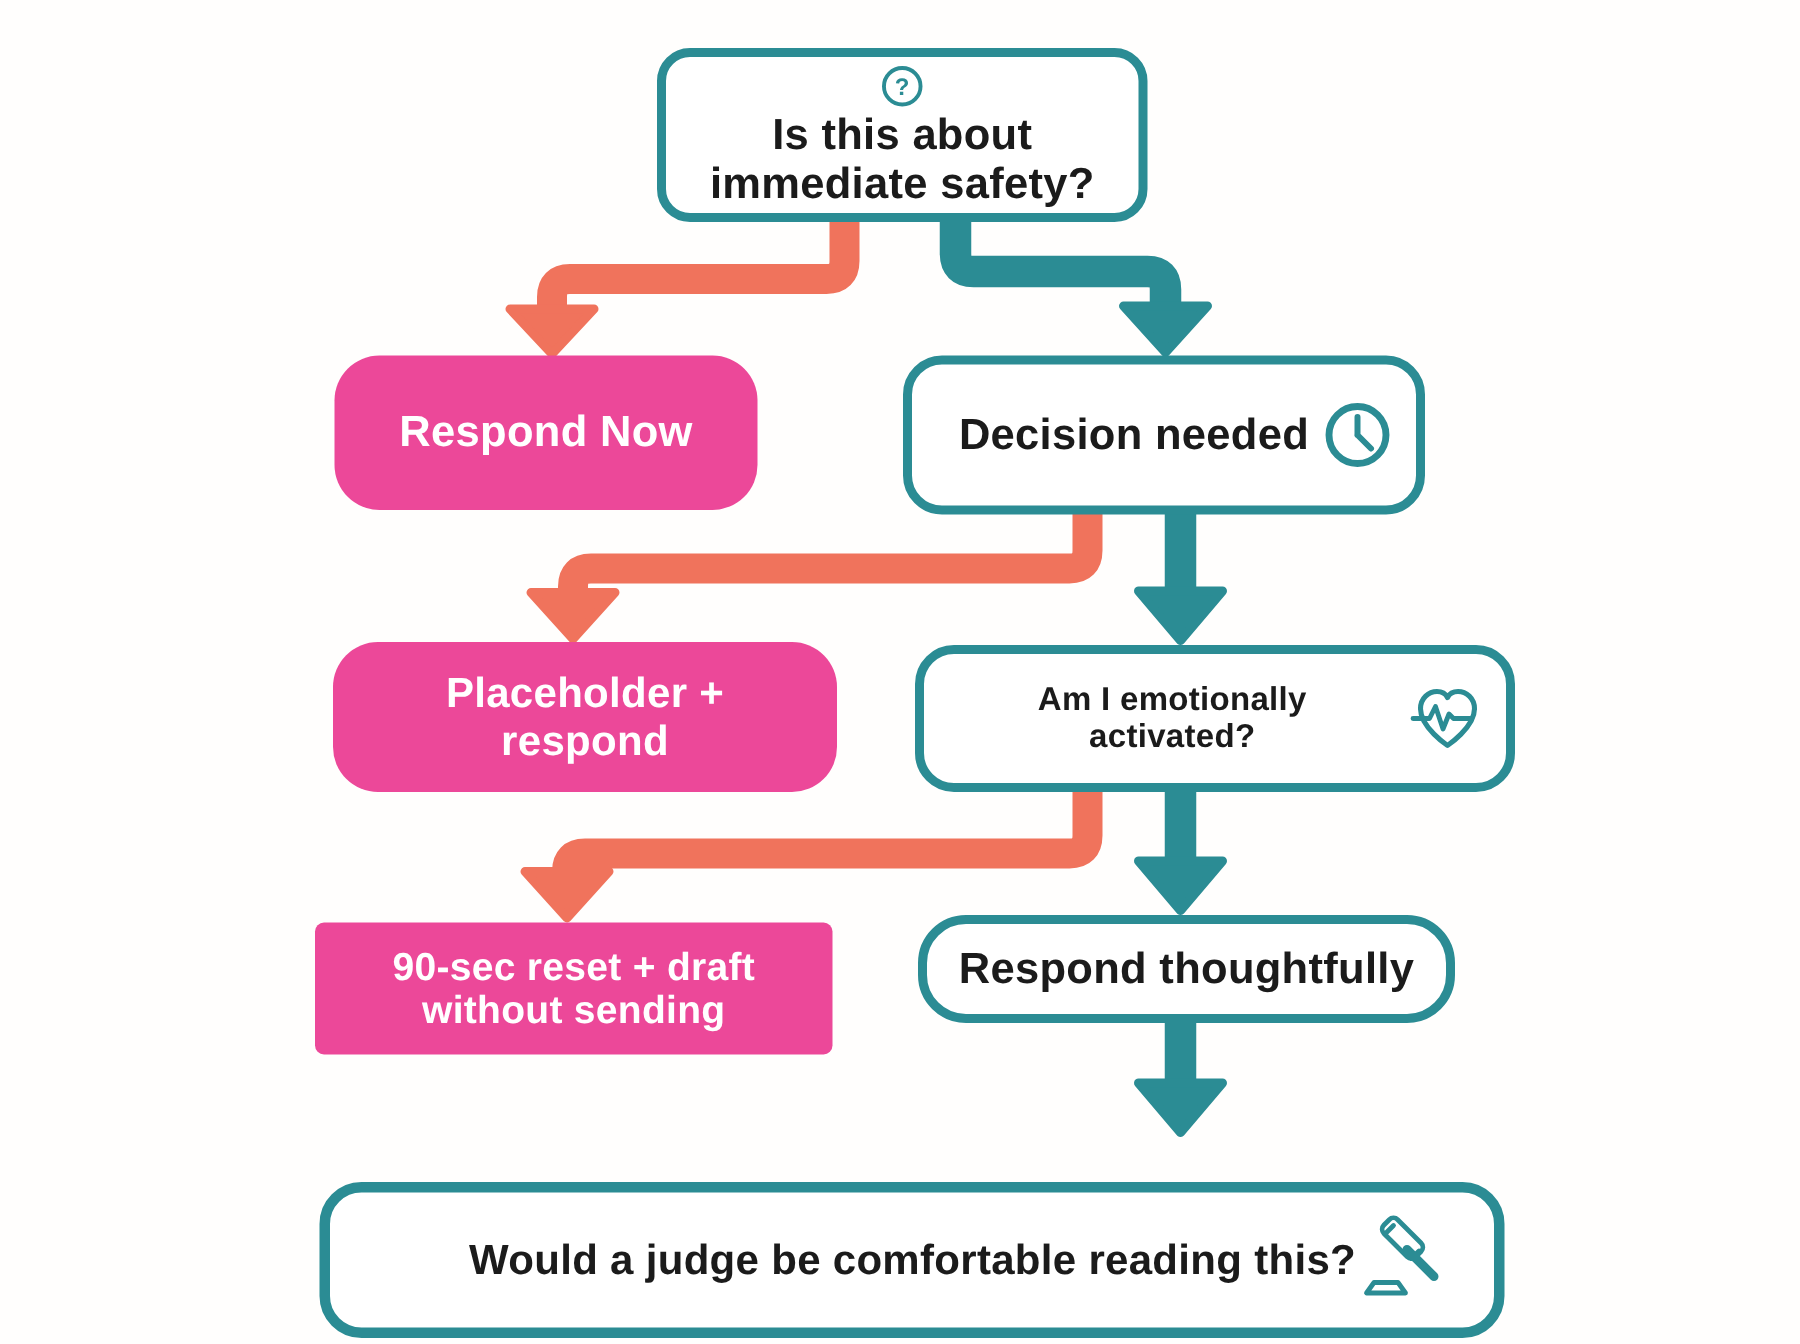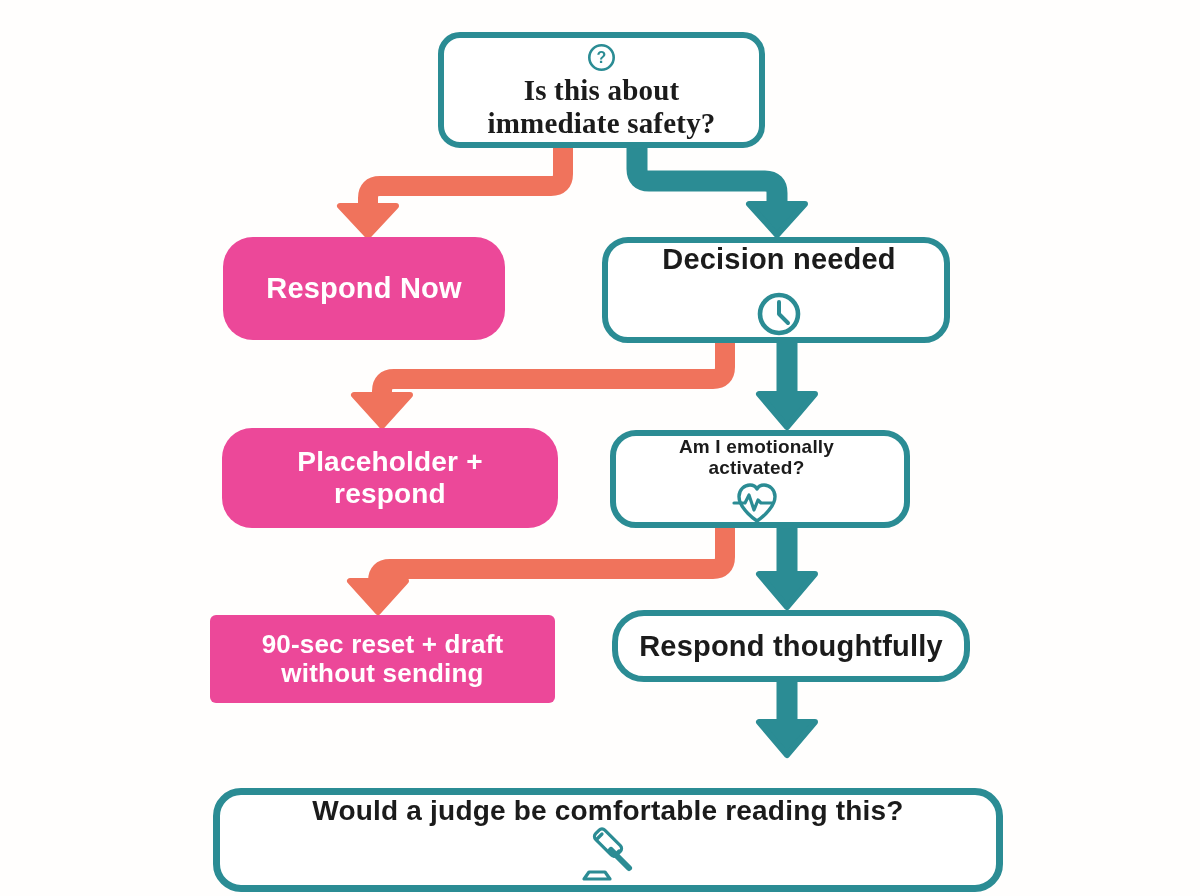--- a/index.html
+++ b/index.html
@@ -33,33 +33,33 @@
     border: 6px solid #2b8c94;
     border-radius: 26px;
     color: #1b1b1b;
   }
   .solid {
     background: #ec4899;
     border-radius: 30px;
     color: #ffffff;
   }
   .row {
-    flex-direction: column;
-    justify-content: space-between;
+    flex-direction: row;
+    justify-content: flex-end;
   }
   .lines { display: block; }
   .lines span { display: block; white-space: nowrap; }
 
   
   #node-safety        { left: 438px; top: 32px;  width: 327px; height: 116px; font-size: 29px; border-radius: 22px; padding-top: 2px; }
-  #node-safety .lines { margin-top: 2px; font-family: Liberation Serif, serif; }
+  #node-safety .lines { margin-top: 2px; }
   #node-respond-now   { left: 223px; top: 237px; width: 282px; height: 103px; font-size: 29px; }
   #node-two-hours     { left: 602px; top: 237px; width: 348px; height: 106px; font-size: 29px; padding: 0 16px 0 22px; }
   #node-placeholder   { left: 222px; top: 428px; width: 336px; height: 100px; font-size: 28px; }
-  #node-emotional     { left: 610px; top: 430px; width: 300px; height: 98px;  font-size: 19px; padding: 0 14px 0 7px; }
+  #node-emotional     { left: 610px; top: 430px; width: 400px; height: 98px;  font-size: 22px; padding: 0 14px 0 7px; }
   #node-reset         { left: 210px; top: 615px; width: 345px; height: 88px;  font-size: 26px; border-radius: 6px; }
   #node-thoughtful    { left: 612px; top: 610px; width: 358px; height: 72px;  font-size: 29px; border-radius: 32px; white-space: nowrap; }
   #node-judge         { left: 213px; top: 758px; width: 790px; height: 104px; font-size: 28px; border-width: 7px; border-radius: 28px; padding: 0 30px; white-space: nowrap; margin-top: 30px; }
 
   .icon { flex: 0 0 auto; display: block; }
 </style>
 </head>
 <body>
 
 <div id="canvas">

